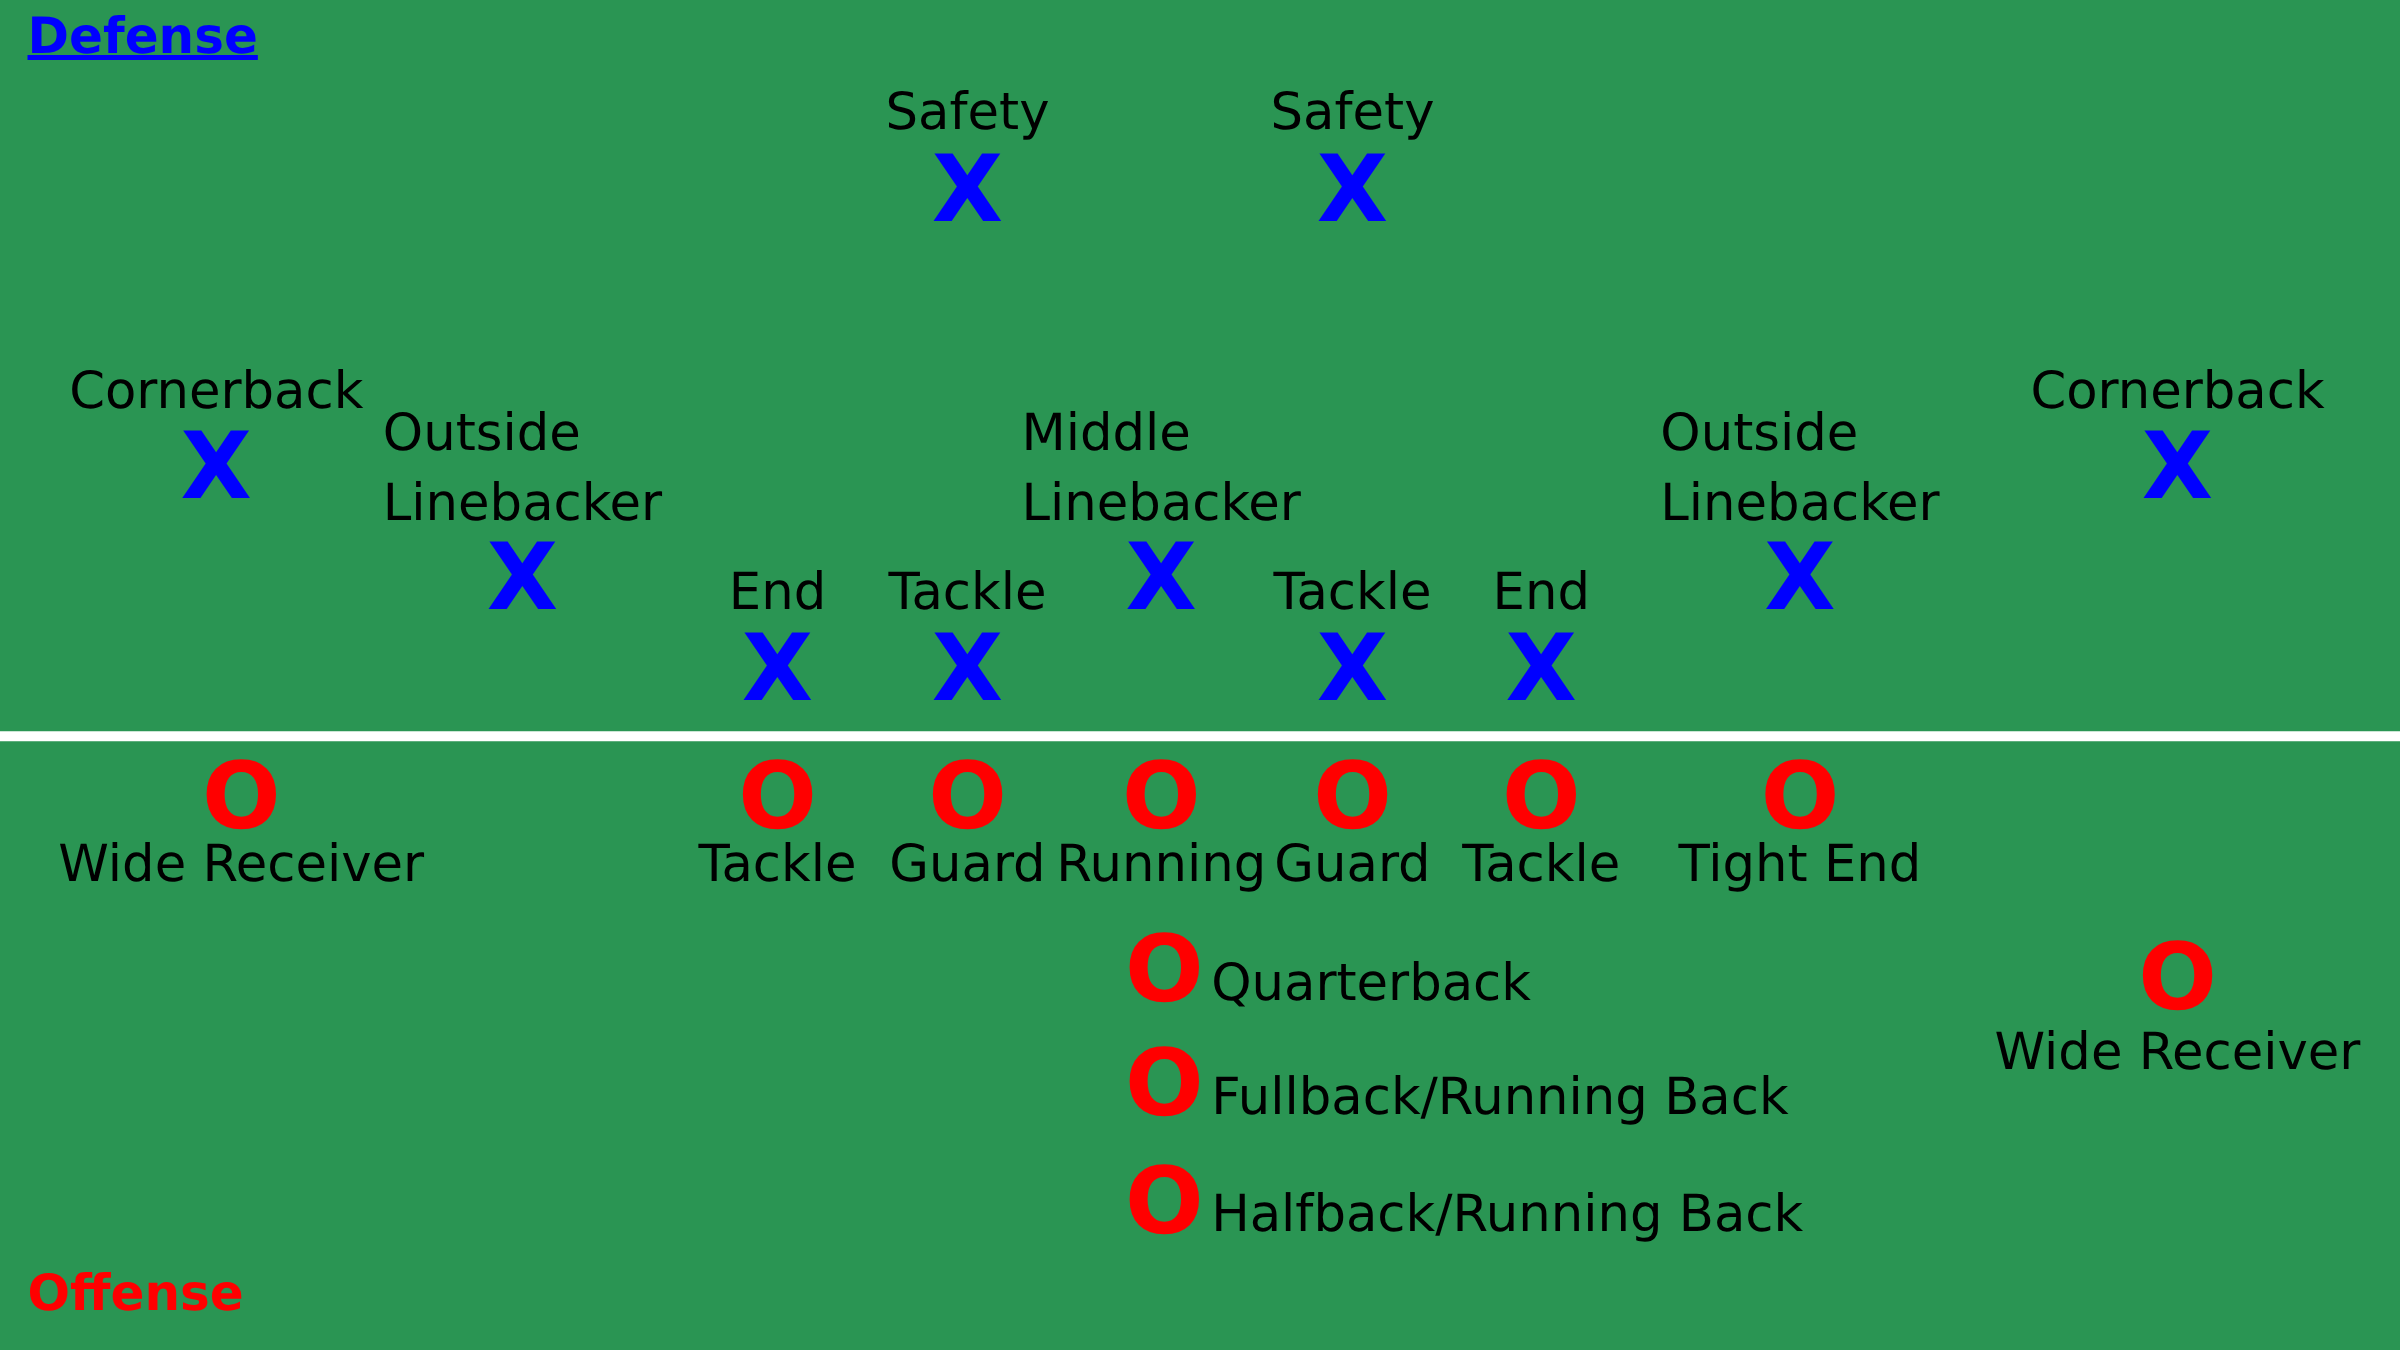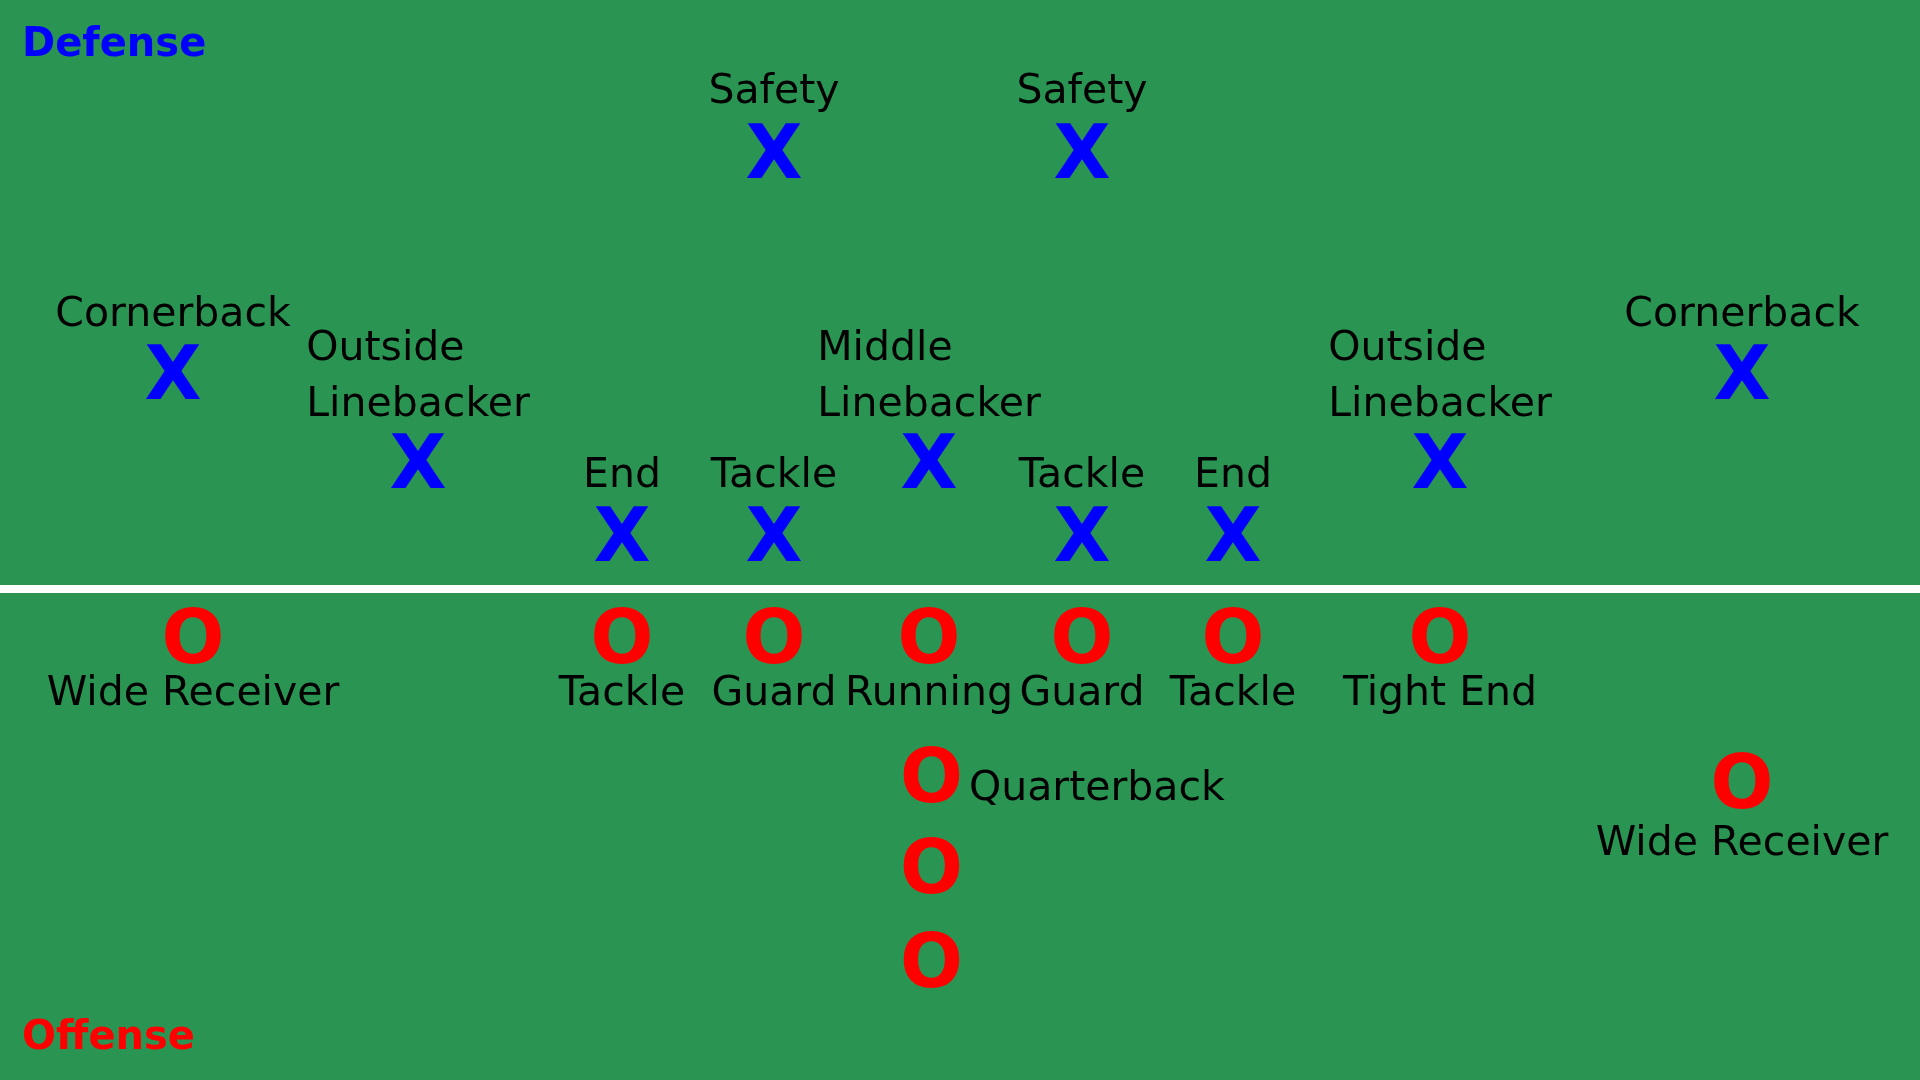--- a/index.html
+++ b/index.html
@@ -13,21 +13,21 @@
   .x { color: #0000ff; font-size: 74px; }
   .o { color: #ff0000; font-size: 74px; }
   .back-row { position: absolute; display: flex; align-items: center; transform: translateY(-50%); }
   .back-row .o { position: static; transform: none; }
   .back-row .txt { font-size: 41px; color: #000; margin-left: 6px; white-space: nowrap; margin-top: 20px; }
   .line { position: absolute; left: 0; top: 585px; width: 1920px; height: 8px; background: #ffffff; }
 </style>
 </head>
 <body>
 
-<div class="abs side-label" style="left:22px; top:22px; color:#0000ff;">Defense</div>
+<div class="abs side-label" style="left:22px; top:9px; color:#0000ff;text-decoration:underline;">Defense</div>
 <div class="abs side-label" style="left:22px; top:1015px; color:#ff0000;">Offense</div>
 
 <div class="line"></div>
 
 <div id="defense-layer">
     <div class="lbl" style="left: 774px; top: 90px;">Safety</div>
     <div class="mark x" style="left: 774px; top: 152px;">X</div>
     <div class="lbl" style="left: 1082px; top: 90px;">Safety</div>
     <div class="mark x" style="left: 1082px; top: 152px;">X</div>
     <div class="lbl" style="left: 173px; top: 313px;">Cornerback</div>
@@ -63,19 +63,21 @@
     <div class="mark o" style="left: 1233px; top: 637px;">O</div>
     <div class="lbl" style="left: 1233px; top: 692px;">Tackle</div>
     <div class="mark o" style="left: 1440px; top: 637px;">O</div>
     <div class="lbl" style="left: 1440px; top: 692px;">Tight End</div>
     <div class="back-row" style="left: 900px; top: 776px;">
       <span class="o" style="font-weight: bold;">O</span>
       <span class="txt">Quarterback</span>
     </div>
     <div class="back-row" style="left: 900px; top: 867px;">
       <span class="o" style="font-weight: bold;">O</span>
+      <span class="txt">Fullback/Running Back</span>
     </div>
     <div class="back-row" style="left: 900px; top: 961px;">
       <span class="o" style="font-weight: bold;">O</span>
+      <span class="txt">Halfback/Running Back</span>
     </div>
     <div class="mark o" style="left: 1742px; top: 782px;">O</div>
     <div class="lbl" style="left: 1742px; top: 842px;">Wide Receiver</div>
   </div>
 
 </body></html>

